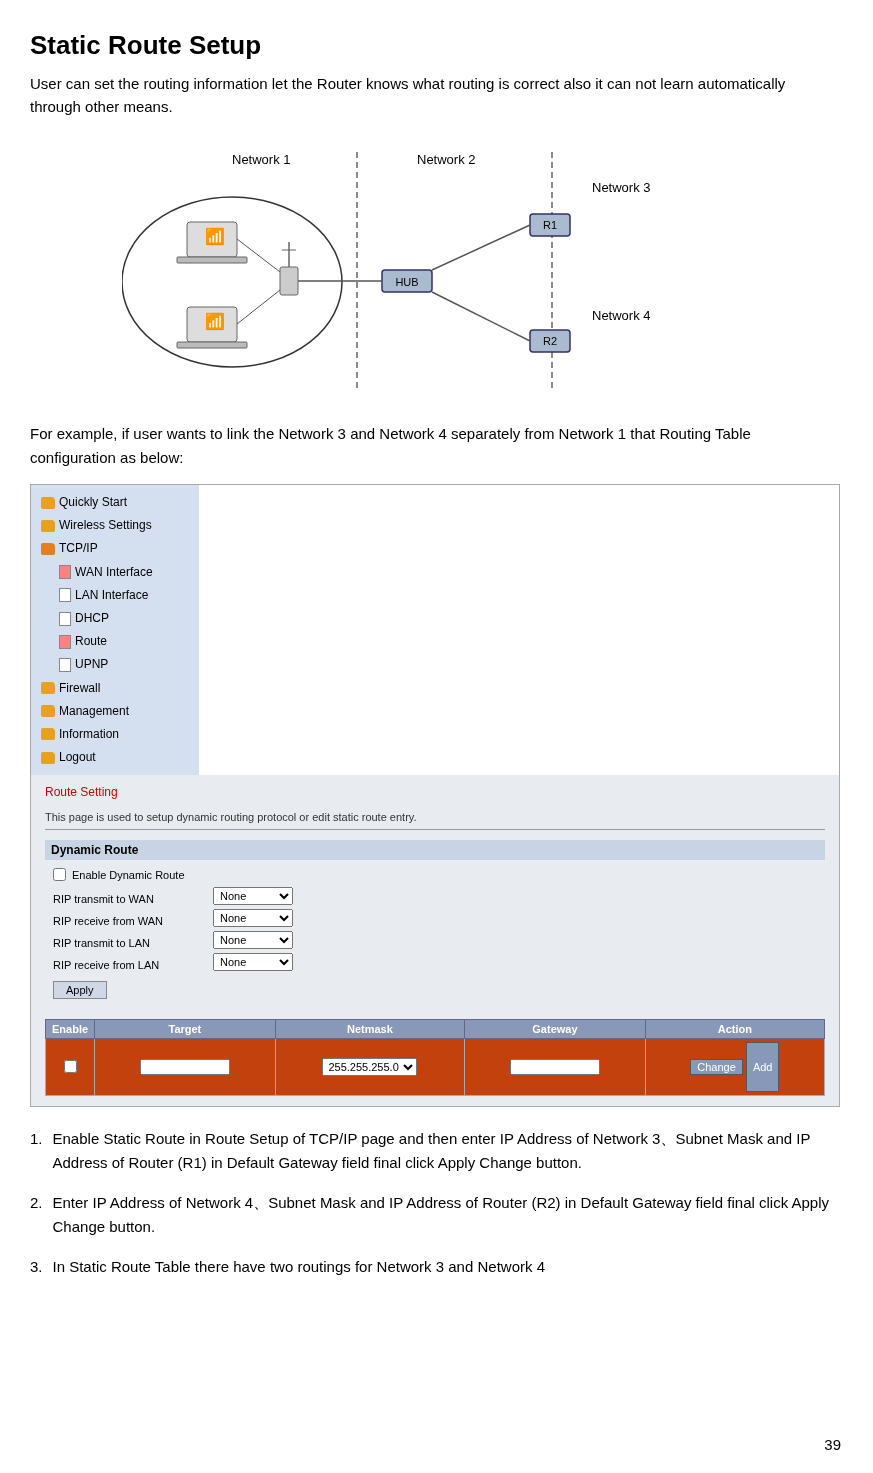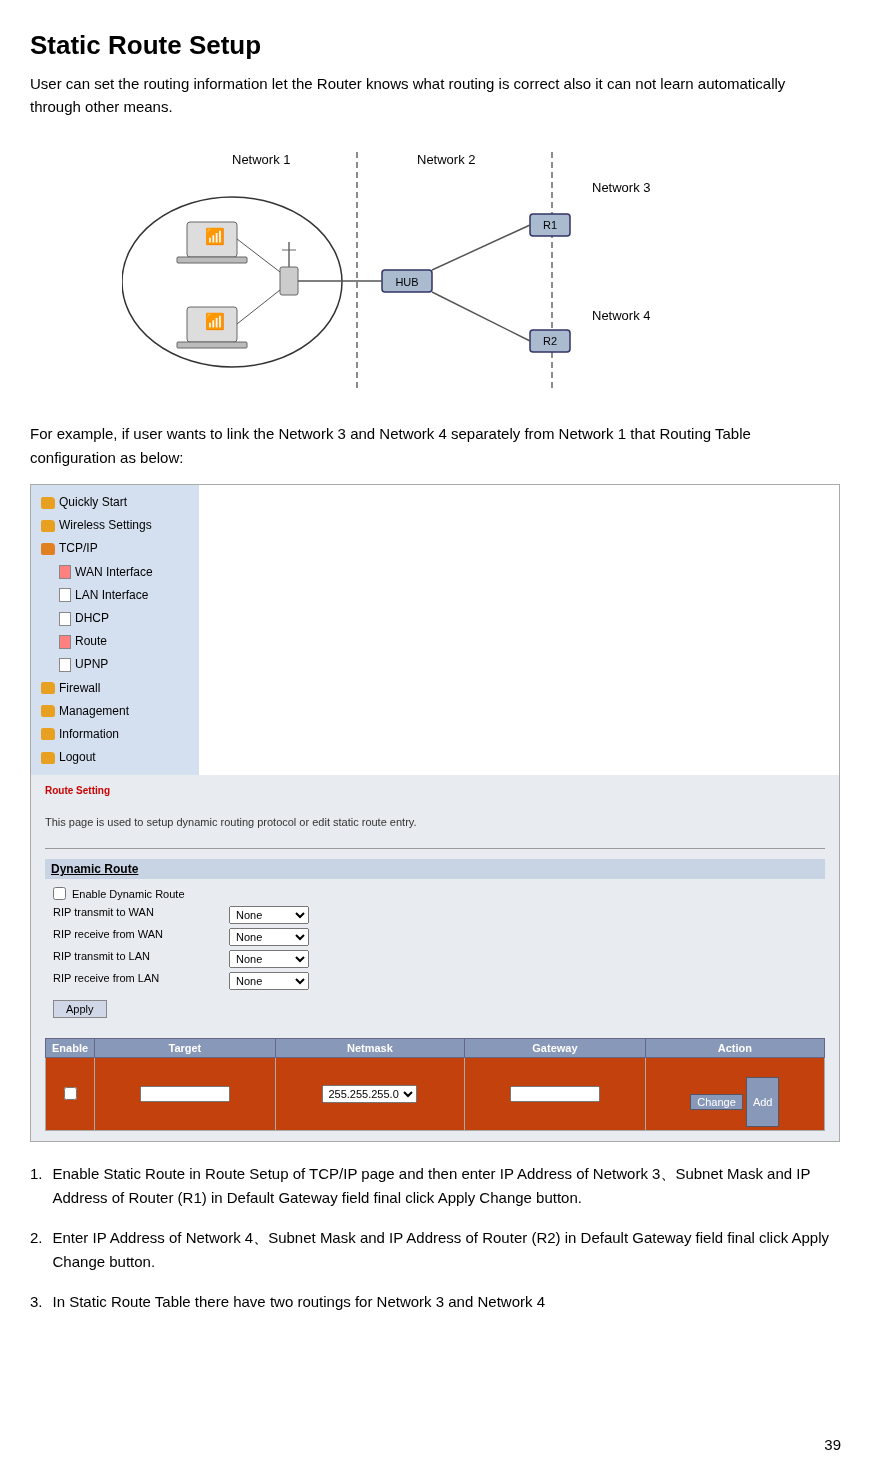--- a/index.html
+++ b/index.html
@@ -90,45 +90,44 @@
     .sidebar-item-sub {
       padding-left: 28px;
     }
     .content-area {
       flex: 1;
       padding: 10px 14px;
       background: #e8ecf0;
     }
     .route-setting-title {
       color: #cc0000;
-      font-size: 10px;
-      font-weight: bold;
-      margin-bottom: 20px;
+      font-size: 12px;
+      font-weight: normal;
+      margin-bottom: 12px;
     }
     .route-setting-desc {
       font-size: 11px;
       color: #333;
       border-bottom: 1px solid #999;
-      padding-bottom: 20px;
+      padding-bottom: 6px;
       margin-bottom: 10px;
     }
     .section-header {
       font-weight: bold;
       font-size: 12px;
       background: #c8d4e4;
       padding: 3px 6px;
       margin-bottom: 8px;
-      text-decoration: underline;
     }
     .form-row {
       display: flex;
-      align-items: flex-start;
+      align-items: flex-end;
       margin-bottom: 4px;
       padding-left: 8px;
-      gap: 16px;
+      gap: 0;
     }
     .form-row label {
       width: 160px;
       font-size: 11px;
     }
     .form-select {
       font-size: 11px;
       padding: 1px 2px;
       width: 80px;
     }
@@ -181,21 +180,20 @@
       font-size: 11px;
       cursor: pointer;
     }
     .add-btn {
       background: #8898b8;
       color: #fff;
       border: 1px solid #556;
       padding: 18px 6px;
       font-size: 11px;
       cursor: pointer;
-      margin-top: 16px;
     }
     .subnet-select {
       font-size: 11px;
       padding: 1px;
     }
     .numbered-list {
       margin: 10px 0;
       padding-left: 0;
       list-style: none;
     }

